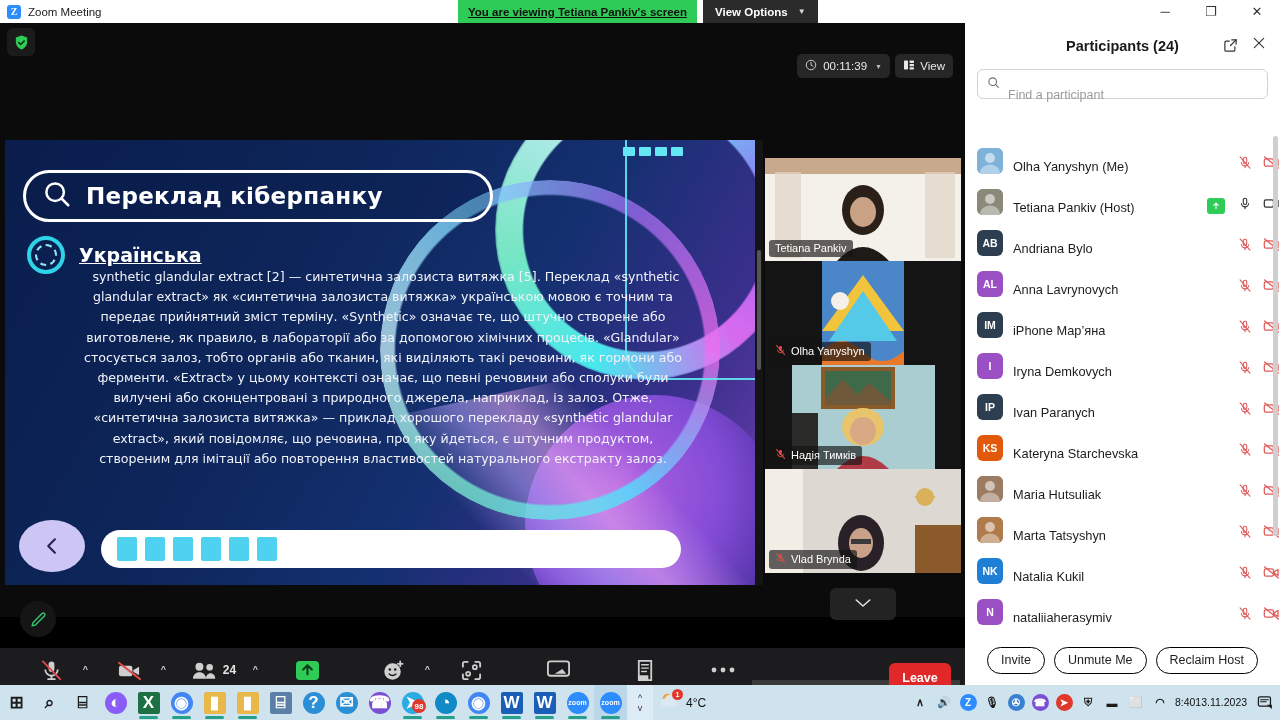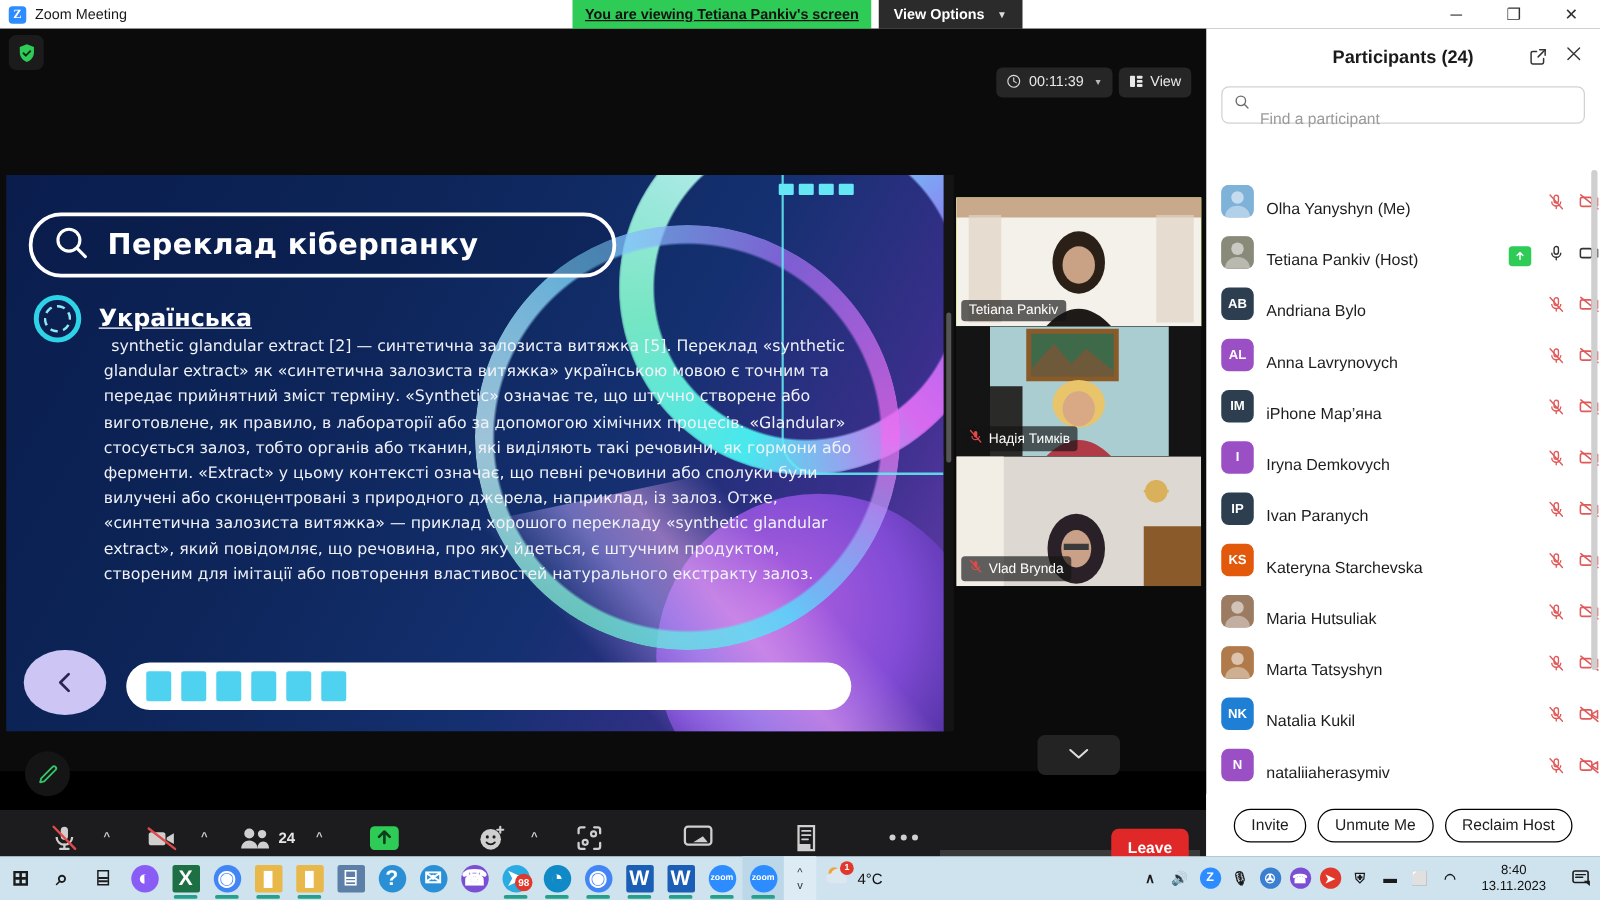--- a/index.html
+++ b/index.html
@@ -38,20 +38,21 @@
     position: absolute; right: 0; top: 0; height: 23px;
     display: flex; align-items: center;
   }
   .tb-wb { width: 46px; height: 23px; display: flex; align-items: center;
     justify-content: center; color: #333; font-size: 13px; }
 
   
   .meetingbody {
     position: absolute; top: 23px; left: 0; width: 965px; height: 594px;
     background: #0b0b0b;
+    text-align: center;
   }
   .shield-btn {
     position: absolute; left: 7px; top: 5px; width: 28px; height: 28px;
     border-radius: 6px; background: #1b1b1b;
     display: flex; align-items: center; justify-content: center;
   }
   .timer-pill {
     position: absolute; right: 75px; top: 31px; height: 24px;
     background: #262626; border-radius: 5px; display: flex; align-items: center;
     gap: 6px; padding: 0 8px; color: #e8e8e8; font-size: 11.5px;
@@ -290,21 +291,21 @@
     padding: 0 2px;
   }
   .tb-arrows {
     width: 26px; height: 35px; display: flex; flex-direction: column;
     align-items: center; justify-content: center; color: #333; font-size: 9px;
     background: #dcebf4;
   }
   .tray { position: absolute; right: 0; bottom: 0; height: 35px; display:flex; align-items:center; }
   .tray-ico { width: 24px; height: 35px; display:flex; align-items:center; justify-content:center; position: relative;}
   .clock {
-    width: 78px; height: 35px; display: flex; flex-direction: column;
+    width: 78px; height: 35px; display: flex; 
     align-items: center; justify-content: center; color: #111; font-size: 10.5px;
     line-height: 13px;
   }
   .weather { display:flex; align-items:center; gap:5px; padding: 0 6px; color:#111; font-size:12px; }
 </style>
 </head>
 <body>
 
 <div id="app">
 
@@ -419,20 +420,42 @@
             <ellipse cx="98" cy="52" rx="21" ry="25" fill="#2a2018"></ellipse>
             <ellipse cx="98" cy="54" rx="13" ry="15" fill="#c9a184"></ellipse>
             <path d="M72 103 q26 -28 52 0 z" fill="#1e1a18"></path>
           </svg>
         </div>
         <div class="vlabel">
           <span>Tetiana Pankiv</span>
         </div>
       </div>
 
+      <div class="vtile vt2">
+        <div class="vt-inner-img">
+          <svg width="196" height="104" viewBox="0 0 196 104" preserveAspectRatio="none">
+            <rect width="196" height="104" fill="#141414"></rect>
+            <rect x="57" y="0" width="82" height="104" fill="#4a86c8"></rect>
+            <path d="M57 70 L98 14 L139 70 Z" fill="#f2c43c"></path>
+            <path d="M64 80 L98 30 L132 80 Z" fill="#55c9e8"></path>
+            <path d="M57 90 q20 -20 40 0 q20 20 42 0 L139 104 L57 104 Z" fill="#e8792b"></path>
+            <circle cx="75" cy="40" r="9" fill="#f5f0e8"></circle>
+          </svg>
+        </div>
+        <div class="vlabel">
+          <span>
+            <svg width="11" height="12" viewBox="0 0 24 24">
+                <rect x="9" y="3" width="6" height="11" rx="3" fill="#e04a4a"></rect>
+                <path d="M5.5 11.5a6.5 6.5 0 0013 0" stroke="#e04a4a" stroke-width="2" fill="none"></path>
+                <path d="M3 2L21 22" stroke="#e04a4a" stroke-width="2.2" stroke-linecap="round"></path>
+              </svg>
+          </span>
+          <span>Olha Yanyshyn</span>
+        </div>
+      </div>
 
       <div class="vtile vt3">
         <div class="vt-inner-img">
           <svg width="196" height="104" viewBox="0 0 196 104" preserveAspectRatio="none">
             <rect width="196" height="104" fill="#141414"></rect>
             <rect x="27" y="0" width="143" height="104" fill="#a9cdd0"></rect>
             <rect x="56" y="2" width="74" height="42" fill="#8a5a28"></rect>
             <rect x="60" y="6" width="66" height="34" fill="#3f6a4a"></rect>
             <path d="M60 34 L78 14 L92 30 L104 18 L126 36 L126 40 L60 40 Z" fill="#6e5a3a"></path>
             <rect x="27" y="48" width="26" height="56" fill="#2a2a28"></rect>

